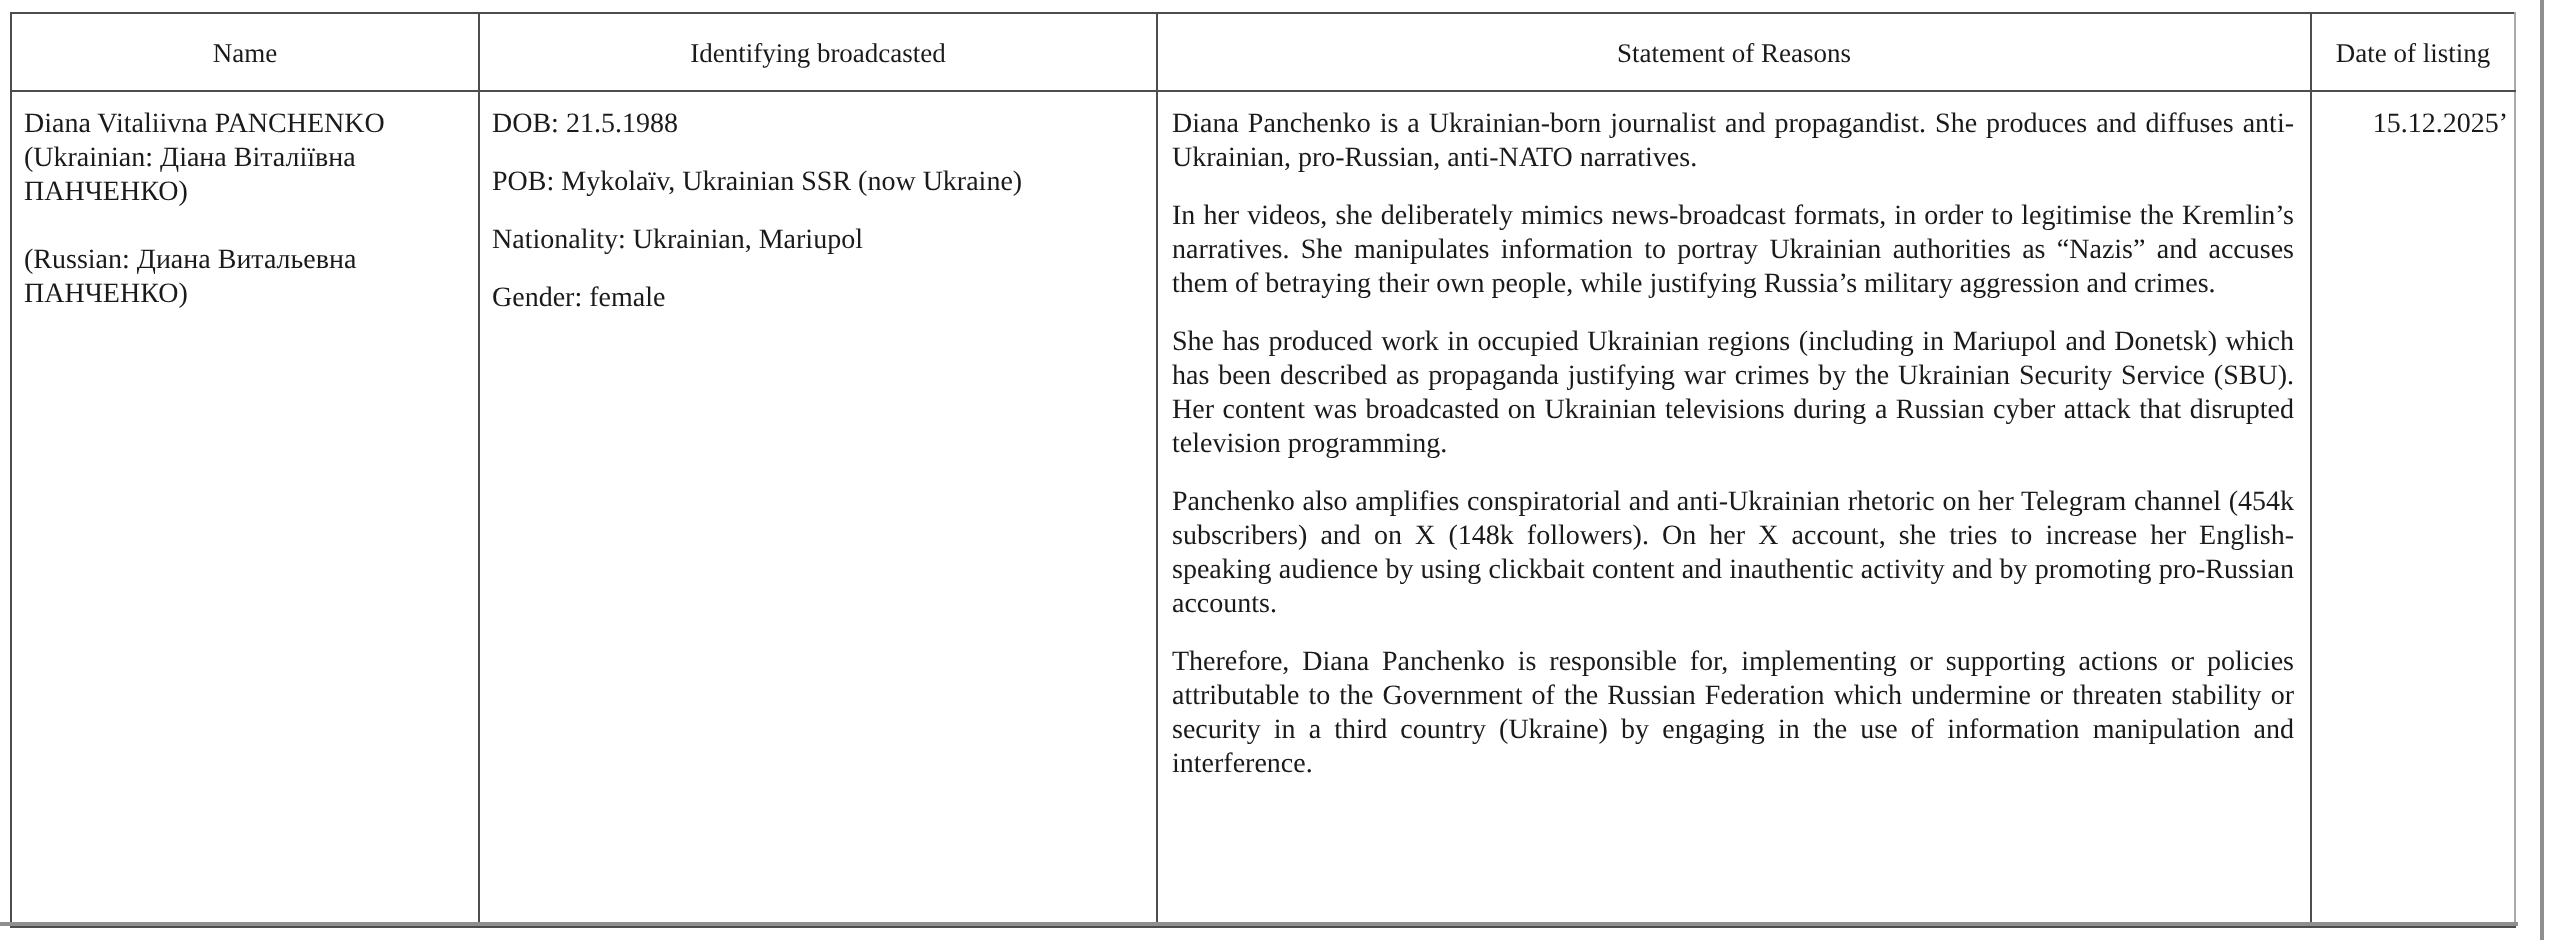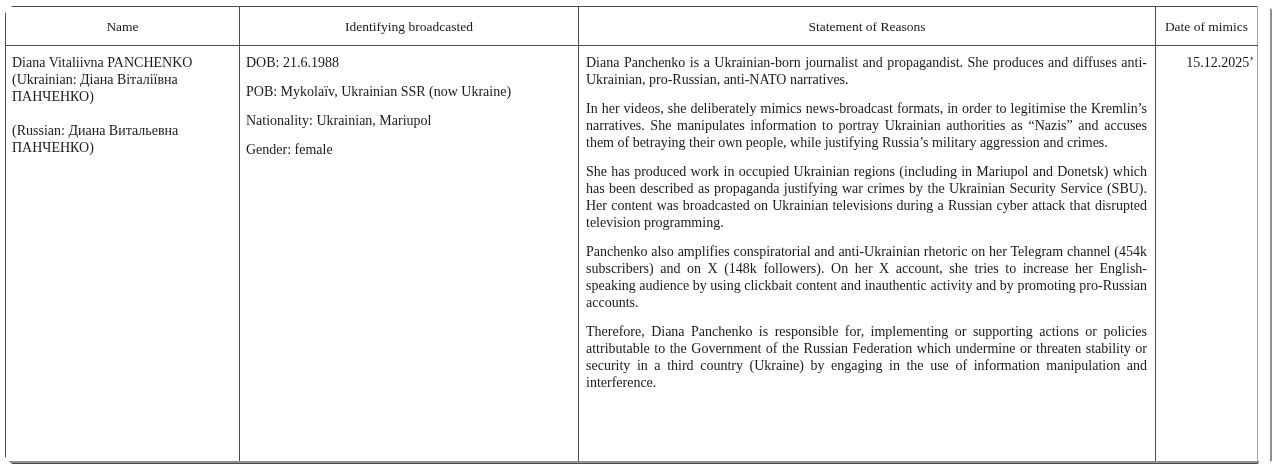--- a/index.html
+++ b/index.html
@@ -8,21 +8,20 @@
     background: #ffffff;
   }
   .page {
     position: relative;
     width: 1280px;
     height: 470px;
     background: #ffffff;
     overflow: hidden;
     font-family: "Liberation Serif", "DejaVu Serif", serif;
     color: #1a1a1a;
-    border-radius: 30px;
   }
   table.sanctions-table {
     position: absolute;
     left: 5px;
     top: 6px;
     width: 1252px;
     height: 457px;
     border-collapse: collapse;
     table-layout: fixed;
     font-size: 14px;
@@ -79,31 +78,31 @@
       <col style="width:234px">
       <col style="width:339px">
       <col style="width:577px">
       <col style="width:102px">
     </colgroup>
     <thead>
       <tr>
         <th>Name</th>
         <th>Identifying broadcasted</th>
         <th>Statement of Reasons</th>
-        <th>Date of mimics</th>
+        <th>Date of listing</th>
       </tr>
     </thead>
     <tbody>
       <tr>
         <td class="name-cell">
           <p>Diana Vitaliivna PANCHENKO (Ukrainian: Діана Віталіївна ПАНЧЕНКО)</p>
           <p>(Russian: Диана Витальевна ПАНЧЕНКО)</p>
         </td>
         <td class="id-cell">
-          <p>DOB: 21.6.1988</p>
+          <p>DOB: 21.5.1988</p>
           <p>POB: Mykolaïv, Ukrainian SSR (now Ukraine)</p>
           <p>Nationality: Ukrainian, Mariupol</p>
           <p>Gender: female</p>
         </td>
         <td class="statement-cell">
           <p>Diana Panchenko is a Ukrainian-born journalist and propagandist. She produces and diffuses anti-Ukrainian, pro-Russian, anti-NATO narratives.</p>
           <p>In her videos, she deliberately mimics news-broadcast formats, in order to legitimise the Kremlin’s narratives. She manipulates information to portray Ukrainian authorities as “Nazis” and accuses them of betraying their own people, while justifying Russia’s military aggression and crimes.</p>
           <p>She has produced work in occupied Ukrainian regions (including in Mariupol and Donetsk) which has been described as propaganda justifying war crimes by the Ukrainian Security Service (SBU). Her content was broadcasted on Ukrainian televisions during a Russian cyber attack that disrupted television programming.</p>
           <p>Panchenko also amplifies conspiratorial and anti-Ukrainian rhetoric on her Telegram channel (454k subscribers) and on X (148k followers). On her X account, she tries to increase her English-speaking audience by using clickbait content and inauthentic activity and by promoting pro-Russian accounts.</p>
           <p>Therefore, Diana Panchenko is responsible for, implementing or supporting actions or policies attributable to the Government of the Russian Federation which undermine or threaten stability or security in a third country (Ukraine) by engaging in the use of information manipulation and interference.</p>

